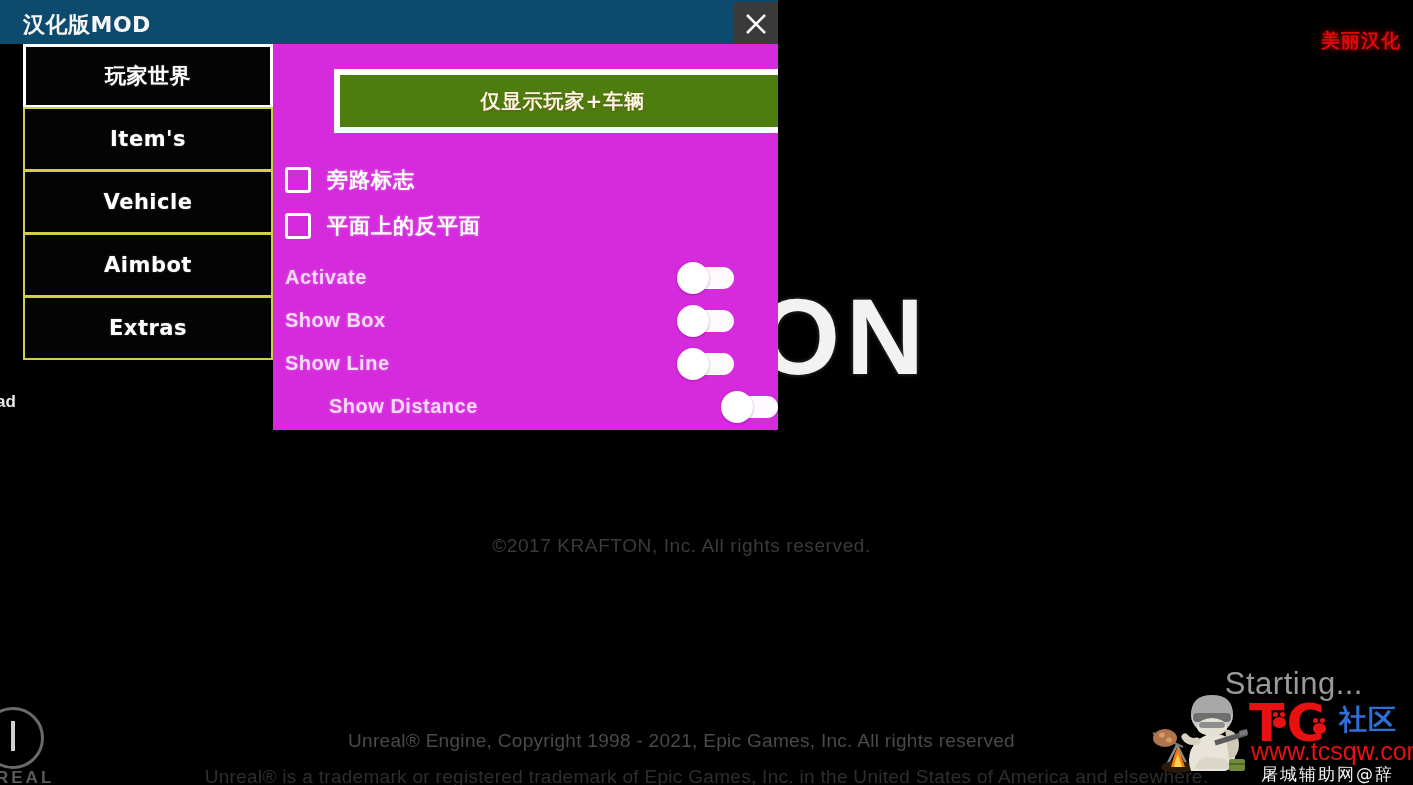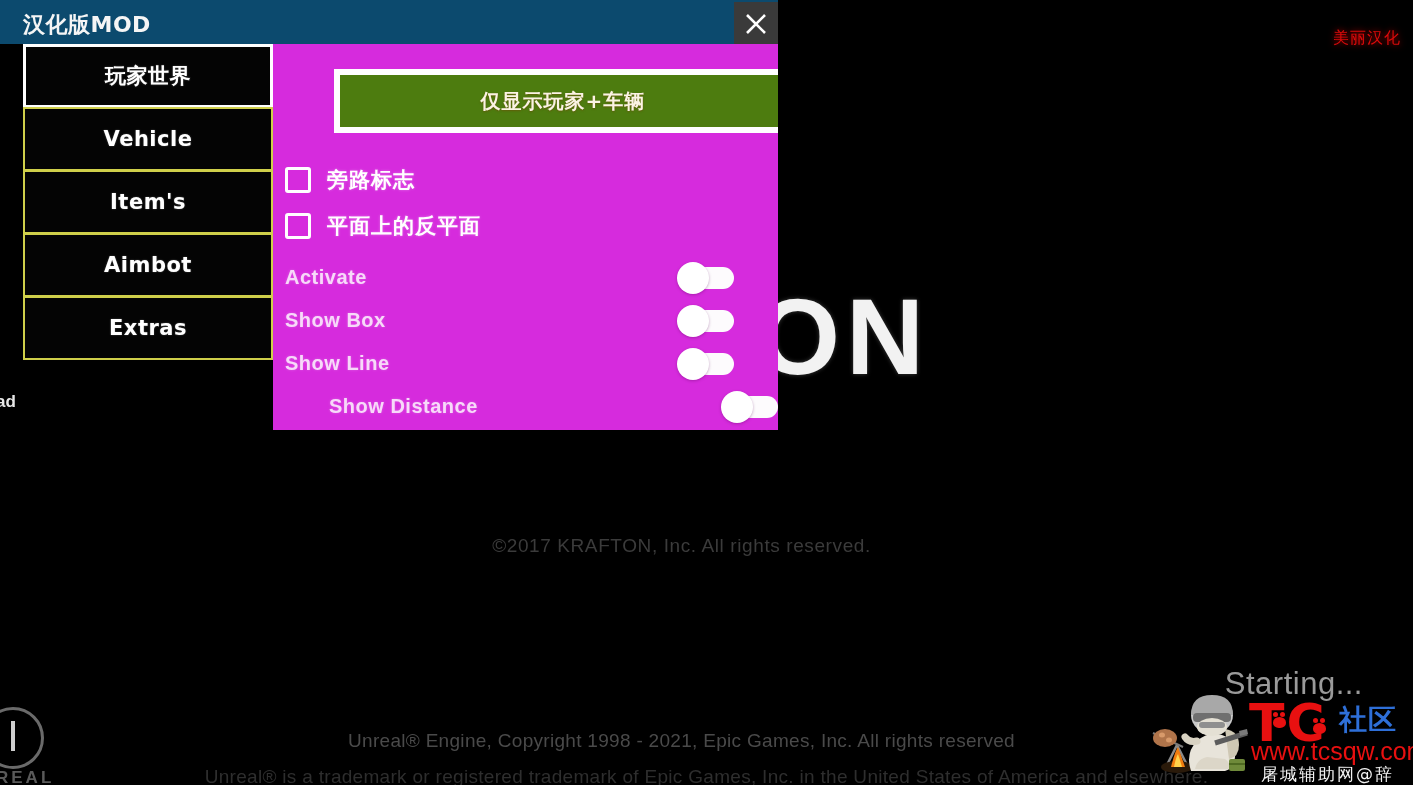--- a/index.html
+++ b/index.html
@@ -92,22 +92,22 @@
     font-size:17px;
     color:#5a5a5a;
     letter-spacing:3px;
     font-weight:bold;
   }
 
   
   .red-mark {
     position:absolute;
     right:12px; top:28px;
-    font-size:16px;
-    font-weight:normal;
+    font-size:19px;
+    font-weight:bold;
     color:#dd0a0a;
     letter-spacing:1px;
     text-shadow:0 0 6px rgba(255,0,0,0.75), 0 0 2px rgba(0,0,0,0.9);
     font-family:"DejaVu Sans",sans-serif;
   }
 
   
   .watermark {
     position:absolute;
     right:4px; bottom:2px;
@@ -396,24 +396,24 @@
           <path d="M2 2 L20 20 M20 2 L2 20" stroke="#ffffff" stroke-width="2.6" fill="none"></path>
         </svg>
       </div>
     </div>
 
     <div class="menu">
       <div class="menu-item active">
         <span class="menu-item-label">玩家世界</span>
       </div>
       <div class="menu-item">
+        <span class="menu-item-label">Item's</span>
+      </div>
+      <div class="menu-item">
         <span class="menu-item-label">Vehicle</span>
-      </div>
-      <div class="menu-item">
-        <span class="menu-item-label">Item's</span>
       </div>
       <div class="menu-item">
         <span class="menu-item-label">Aimbot</span>
       </div>
       <div class="menu-item">
         <span class="menu-item-label">Extras</span>
       </div>
     </div>
 
     <div class="panel">

